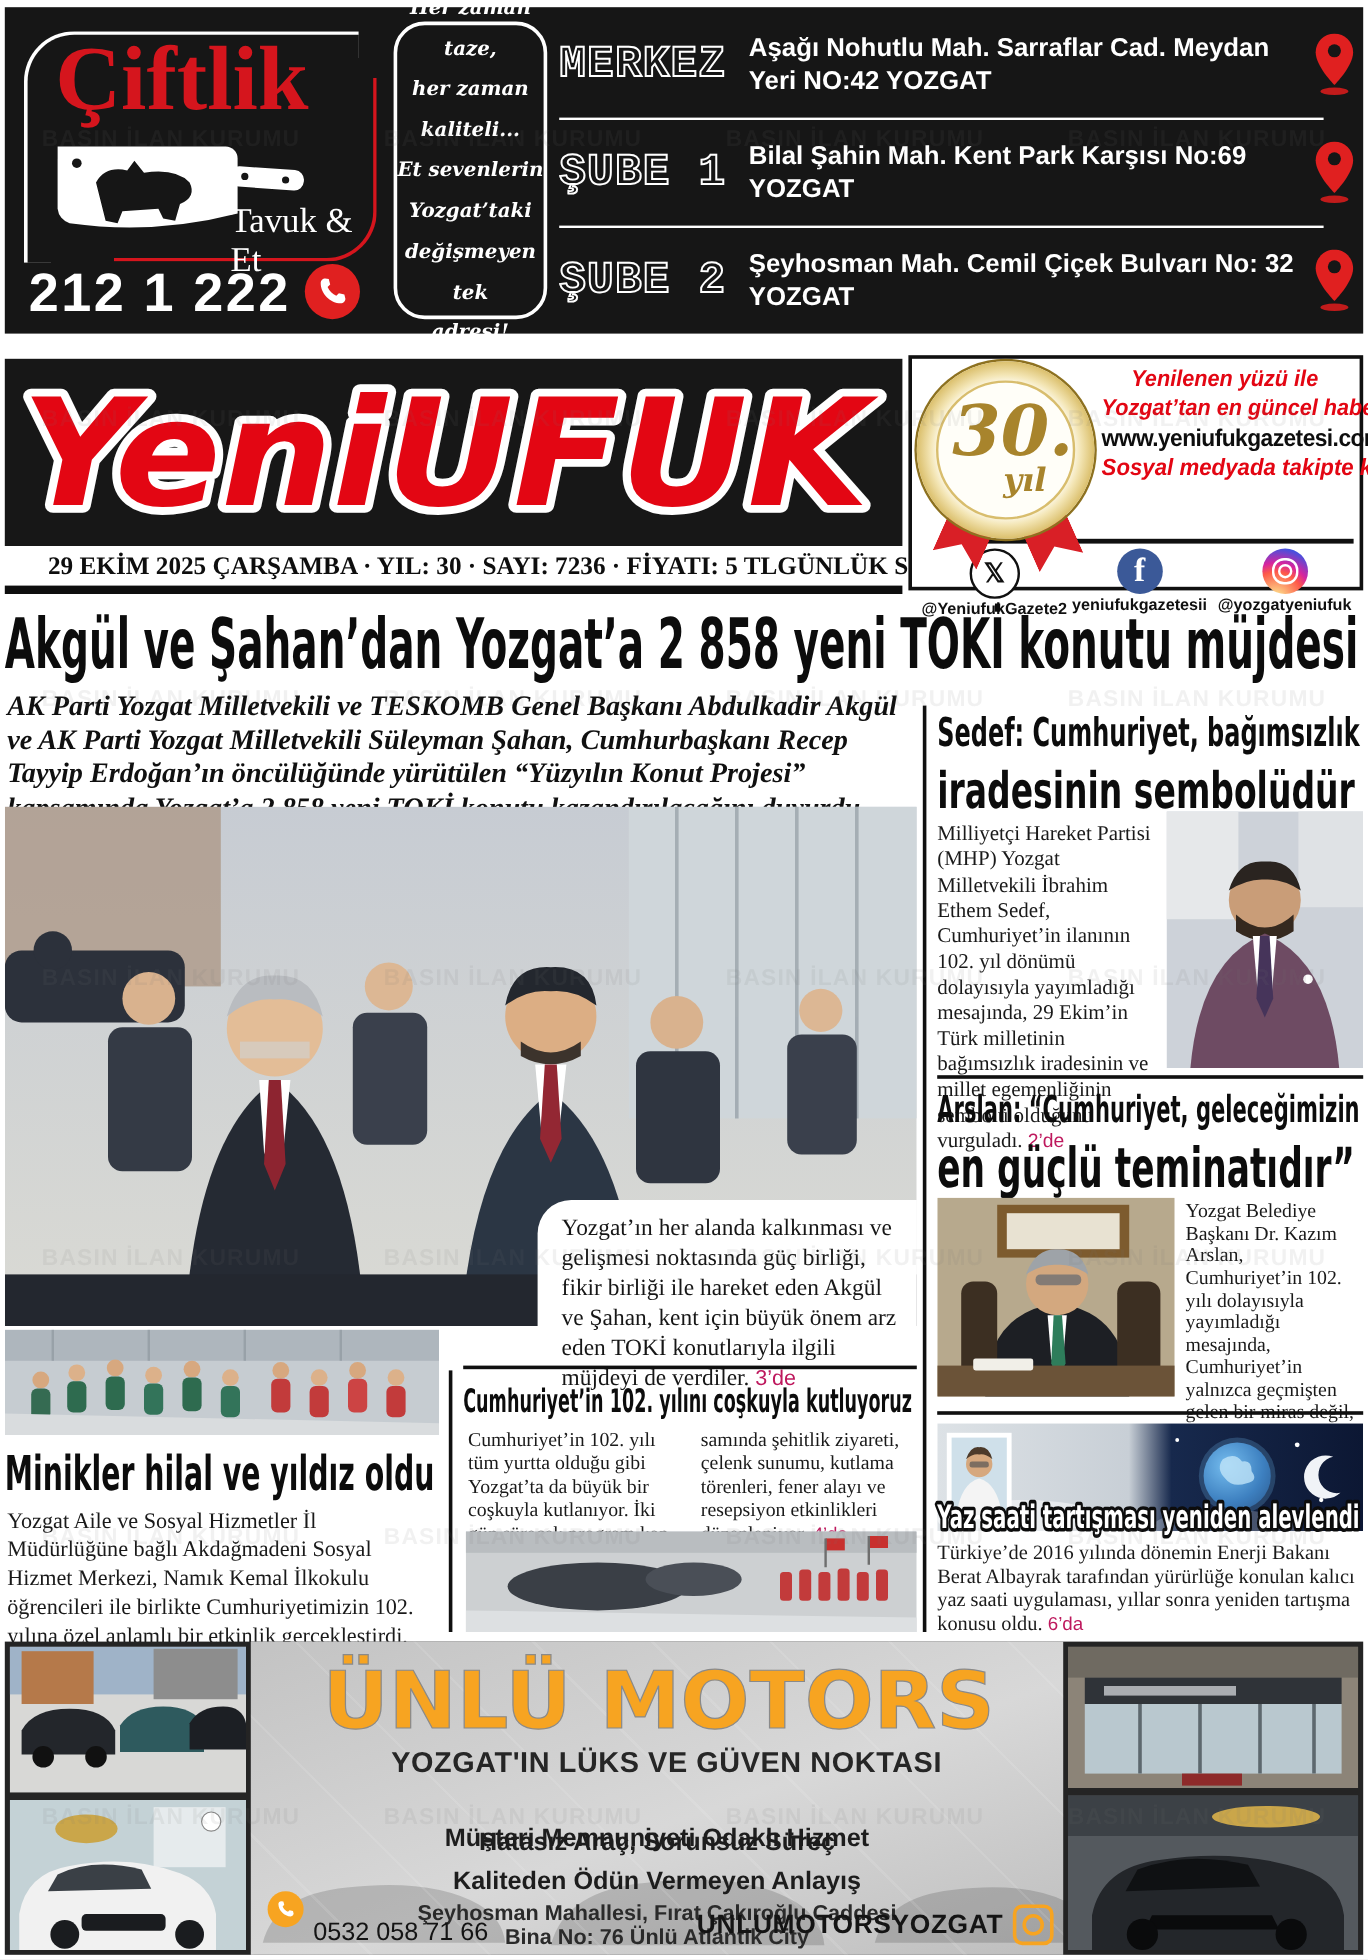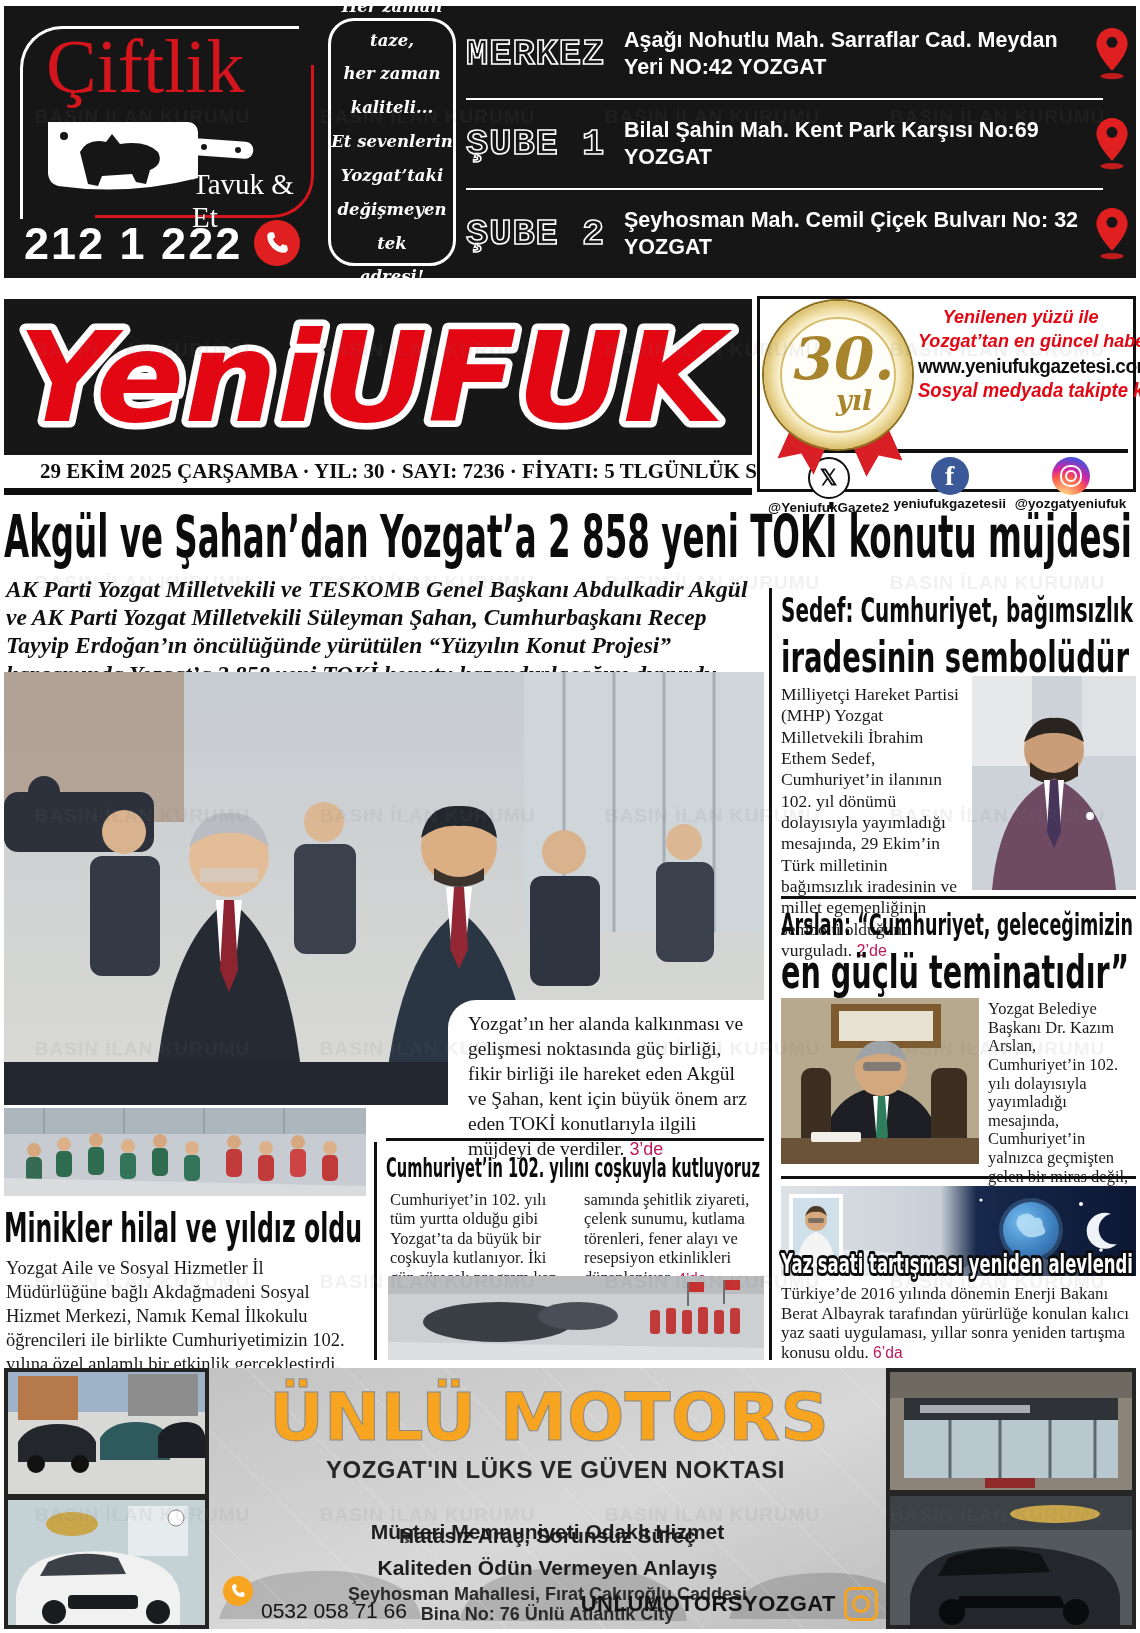--- a/index.html
+++ b/index.html
@@ -4,21 +4,21 @@
 <style>
   html,body{margin:0;padding:0;background:#e9e9e9;}
   .page{position:relative;width:1140px;height:1633px;background:#fff;overflow:hidden;
         font-family:"Liberation Sans",sans-serif;color:#111;}
   .abs{position:absolute;}
   svg text{font-family:"DejaVu Sans",sans-serif;}
   
   .top-ad{left:4px;top:6px;width:1132px;height:272px;background:#161616;color:#fff;}
   .corner-w{border-top:3px solid #fff;border-left:3px solid #fff;border-top-left-radius:42px;}
   .corner-r{border-bottom:3px solid #d5151d;border-right:3px solid #d5151d;border-bottom-right-radius:42px;}
-  .brand-ciftlik{font-family:"Liberation Serif",serif;font-weight:400;font-size:76px;color:#d5151d;line-height:1;text-align:right;}
+  .brand-ciftlik{font-family:"Liberation Serif",serif;font-weight:700;font-size:76px;color:#d5151d;line-height:1;text-align:right;}
   .brand-sub{font-family:"Liberation Serif",serif;font-size:29px;color:#fff;}
   .phone-big{font-weight:900;font-size:45px;letter-spacing:2px;color:#fff;line-height:1;}
   .phone-bubble{width:46px;height:46px;border-radius:50%;background:#e02020;display:flex;align-items:center;justify-content:center;}
   .slogan-box{border:3px solid #fff;border-radius:26px;text-align:center;
               font-family:"DejaVu Serif",serif;font-style:italic;font-weight:700;font-size:16.5px;line-height:2.05;}
   .branch-row{display:flex;align-items:center;height:88px;}
   .branch-label{width:158px;font-weight:900;font-size:37px;font-family:Liberation Mono, monospace;
                 color:transparent;-webkit-text-stroke:1.6px #fff;letter-spacing:1px;white-space:nowrap;}
   .branch-addr{flex:1;font-weight:800;font-size:21.5px;line-height:1.25;color:#fff;padding-right:14px;}
   .branch-sep{height:2px;background:#fff;}

